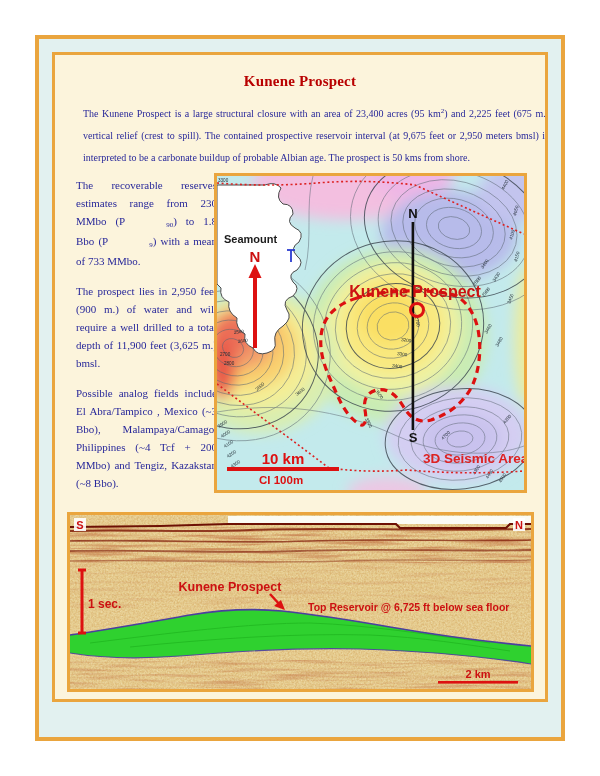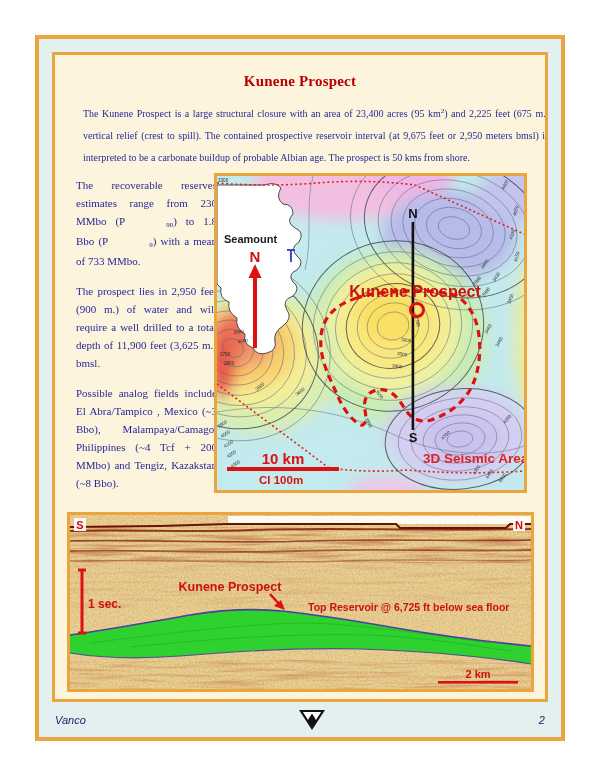--- a/index.html
+++ b/index.html
@@ -258,22 +258,14 @@
             <polygon points="215,95 204,91 211,85" fill="#dd1111"></polygon>
           </g>
           <text x="238" y="96" font-size="10.5" font-weight="bold" fill="#cc1111">Top Reservoir @ 6,725 ft below sea floor</text>
 
           <rect x="368" y="166" width="80" height="2.6" fill="#dd1111"></rect>
           <text x="408" y="163" text-anchor="middle" font-size="11" font-weight="bold" fill="#cc1111">2 km</text>
         </svg>
       </div>
     </div>
 
-    <div class="footer">
-      <span class="ftxt">Vanco</span>
-      <svg width="26" height="22" viewBox="0 0 26 22">
-        <polygon points="2,2 24,2 13,19" fill="#ffffff" stroke="#111111" stroke-width="2.2"></polygon>
-        <path d="M13,4.5 C10.5,8.5 8.8,10.6 8.8,12.6 A4.2,4.2 0 0 0 17.2,12.6 C17.2,10.6 15.5,8.5 13,4.5 Z" fill="#111111"></path>
-      </svg>
-      <span class="ftxt">2</span>
-    </div>
   </div>
 </div>
 
 </body></html>

